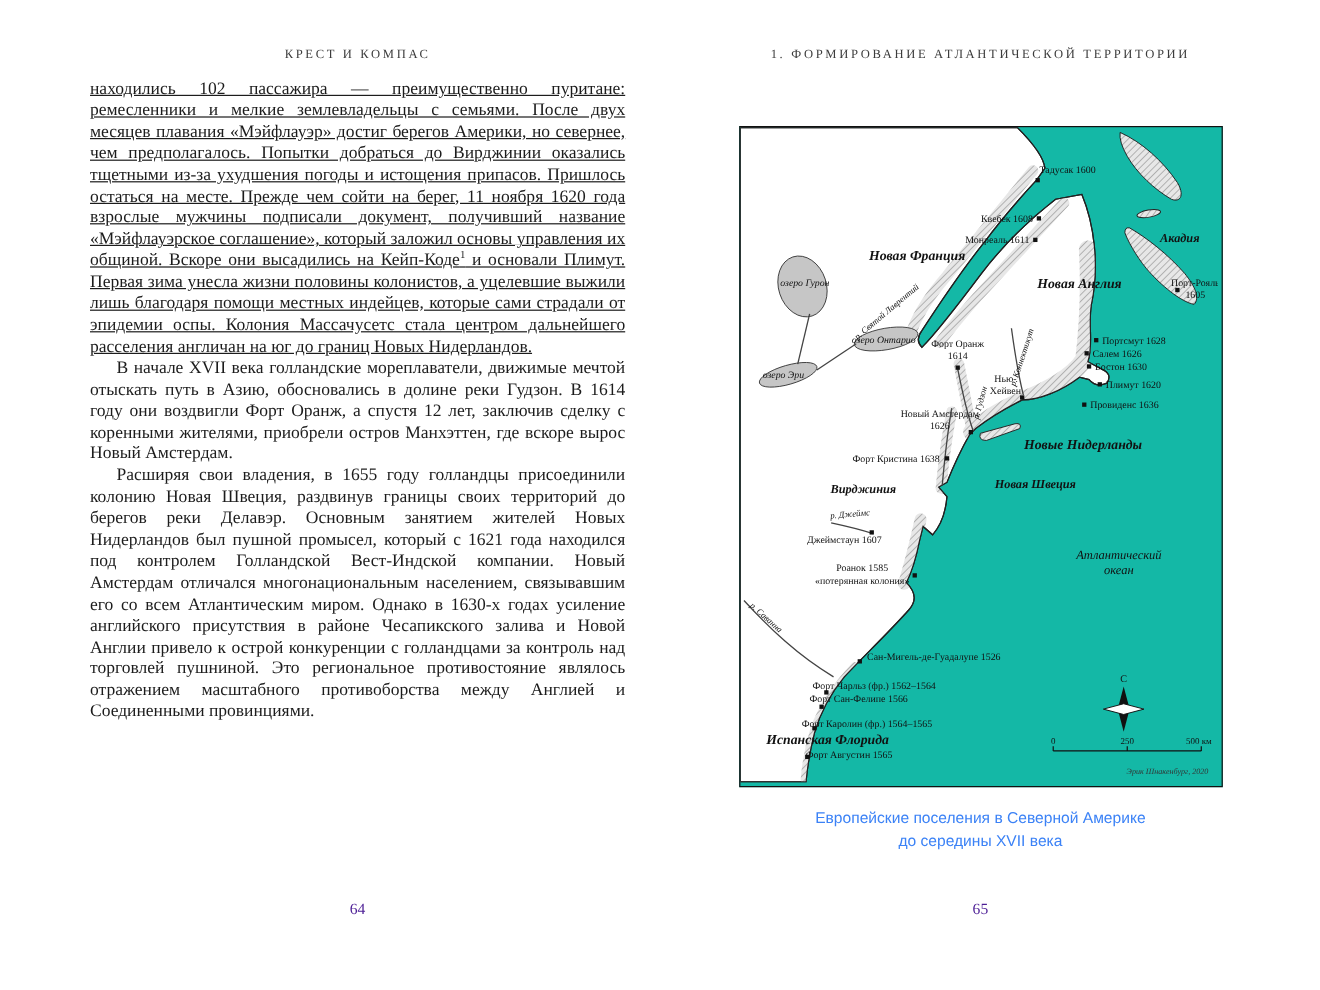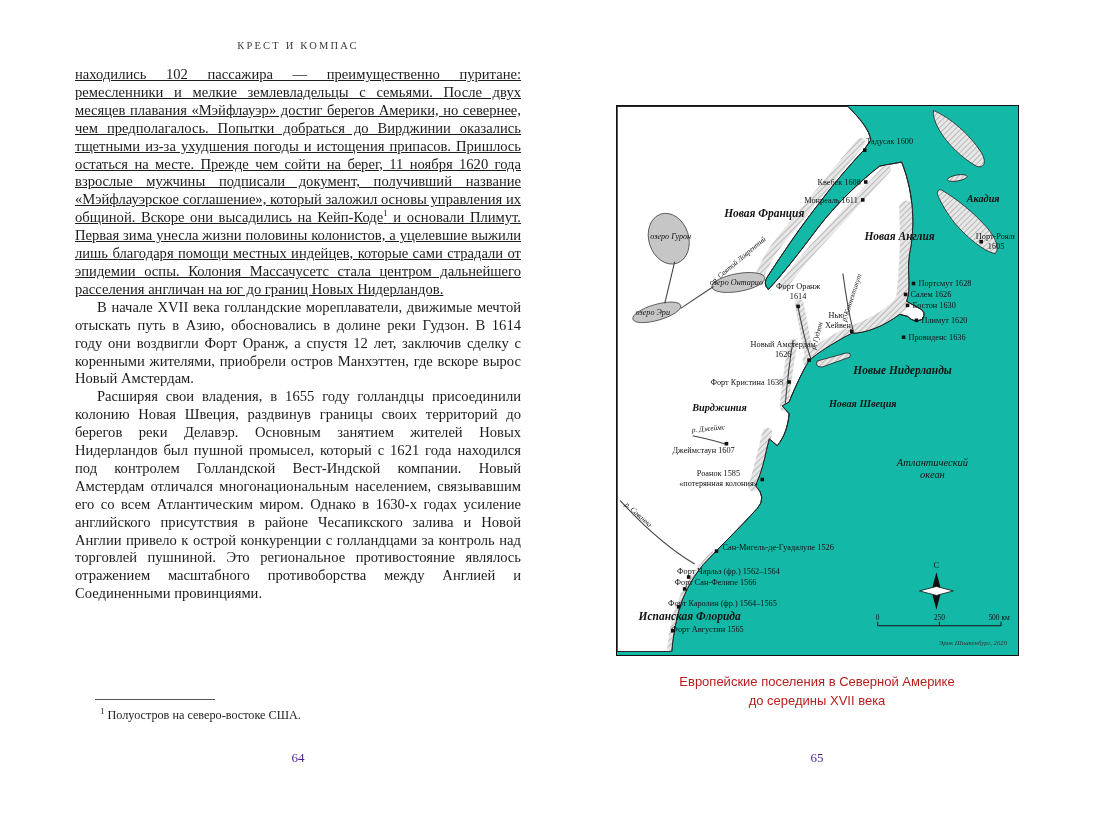--- a/index.html
+++ b/index.html
@@ -21,21 +21,21 @@
   .footnote-rule{width:120px;border-top:1px solid #555;margin-left:20px;margin-bottom:8px;}
   .footnote{margin:0;font-size:12.2px;text-indent:25px;text-align:justify;}
 
   .page-number{position:absolute;top:750px;font-size:13px;text-align:center;color:#4c1d95;}
   .pn-left{left:75px;width:446px;}
   .pn-right{left:615px;width:404px;}
 
   .map-frame{position:absolute;left:616px;top:105px;width:401px;height:549px;
              border:1.5px solid #111;background:#14b8a6;}
   .map-caption{position:absolute;left:615px;top:672px;width:404px;text-align:center;
-               font-family:"Liberation Sans", sans-serif;font-size:13px;line-height:19px;color:#b91c1c;}
+               font-family:"Liberation Sans", sans-serif;font-size:13px;line-height:19px;color:#3b82f6;}
 
   
   .coast{fill:#ffffff;stroke:#222;stroke-width:1;}
   .coast-outline{fill:none;stroke:#222;stroke-width:1;}
   .hatchfill{fill:url(#hatchp);stroke:#222;stroke-width:0.8;}
   .hatchband{fill:none;stroke:url(#hatchp);stroke-linecap:round;}
   .lake{fill:#c6c6c6;stroke:#333;stroke-width:0.7;}
   .river{fill:none;stroke:#444;stroke-width:1.1;}
   .marker{fill:#111;}
   .scaleline{stroke:#111;stroke-width:1;}
@@ -56,27 +56,24 @@
 <div class="spread">
 
   <div class="running-head rh-left">КРЕСТ И КОМПАС</div>
 
   <div class="body-text">
     <p class="no-indent"><span>находились 102 пассажира — преимущественно пуритане: ремесленники и мелкие землевладельцы с семьями. После двух месяцев плавания «Мэйфлауэр» достиг берегов Америки, но севернее, чем предполагалось. Попытки добраться до Вирджинии оказались тщетными из-за ухудшения погоды и истощения припасов. Пришлось остаться на месте. Прежде чем сойти на берег, 11 ноября 1620 года взрослые мужчины подписали документ, получивший название «Мэйфлауэрское соглашение», который заложил основы управления их общиной. Вскоре они высадились на Кейп-Коде</span><sup>1</sup><span> и основали Плимут. Первая зима унесла жизни половины колонистов, а уцелевшие выжили лишь благодаря помощи местных индейцев, которые сами страдали от эпидемии оспы. Колония Массачусетс стала центром дальнейшего расселения англичан на юг до границ Новых Нидерландов.</span></p>
     <p>В начале XVII века голландские мореплаватели, движимые мечтой отыскать путь в Азию, обосновались в долине реки Гудзон. В 1614 году они воздвигли Форт Оранж, а спустя 12 лет, заключив сделку с коренными жителями, приобрели остров Манхэттен, где вскоре вырос Новый Амстердам.</p>
     <p>Расширяя свои владения, в 1655 году голландцы присоединили колонию Новая Швеция, раздвинув границы своих территорий до берегов реки Делавэр. Основным занятием жителей Новых Нидерландов был пушной промысел, который с 1621 года находился под контролем Голландской Вест-Индской компании. Новый Амстердам отличался многонациональным населением, связывавшим его со всем Атлантическим миром. Однако в 1630-х годах усиление английского присутствия в районе Чесапикского залива и Новой Англии привело к острой конкуренции с голландцами за контроль над торговлей пушниной. Это региональное противостояние являлось отражением масштабного противоборства между Англией и Соединенными провинциями.</p>
   </div>
 
-  <div class="footnote-block">
-    <div class="footnote-rule"></div>
-    <p class="footnote"><sup>1</sup>&nbsp;<span>Полуостров на северо-востоке США.</span></p>
-  </div>
 
   <div class="page-number pn-left">64</div>
 
+  <div class="running-head rh-right">1. ФОРМИРОВАНИЕ АТЛАНТИЧЕСКОЙ ТЕРРИТОРИИ</div>
 
   <div class="map-frame">
     <svg width="398" height="546" viewBox="0 0 400 548" xmlns="http://www.w3.org/2000/svg">
       <defs>
         <pattern id="hatchp" patternUnits="userSpaceOnUse" width="4" height="4" patternTransform="rotate(45)">
           <rect width="4" height="4" fill="#e7e7e7"></rect>
           <line x1="0" y1="0" x2="0" y2="4" stroke="#8d8d8d" stroke-width="1"></line>
         </pattern>
         <path id="mainland" d="M 232,0 C 244,12 254,24 255,34 L 248,44 C 235,58 220,75 205,95 C 185,120 165,150 152,170 Q 146,178 152,184 C 164,172 184,146 202,122 C 222,96 246,74 264,60 L 286,56 C 296,80 301,115 294,148 C 291,166 296,182 291,196 L 302,202 Q 312,206 307,214 Q 298,218 292,211 L 284,209 C 268,221 250,228 236,228 C 222,235 206,245 197,252 L 192,257 C 184,271 177,287 173,297 L 166,301 L 173,309 C 172,321 168,333 161,341 L 153,334 L 150,346 C 147,361 143,373 139,381 Q 151,393 141,404 C 124,423 103,443 87,460 C 73,477 66,493 62,507 C 58,523 56,536 55,548 L 0,548 L 0,0 Z"></path>
         <clipPath id="landclip">

